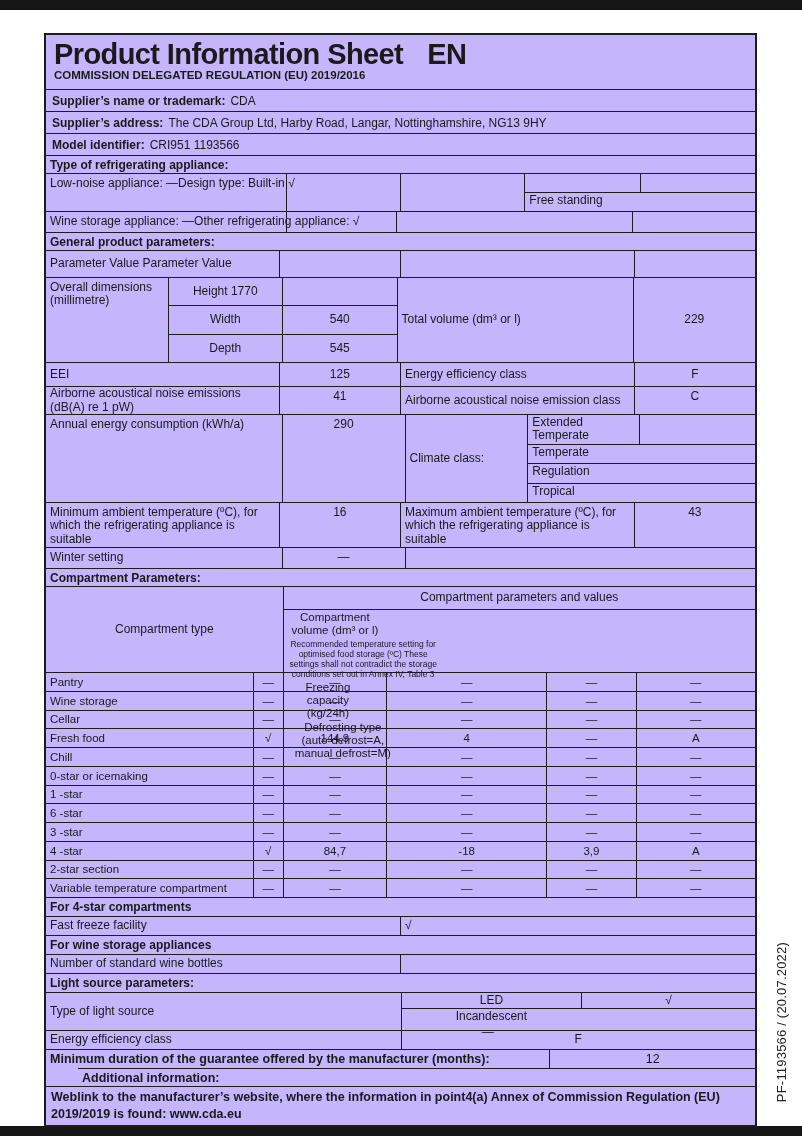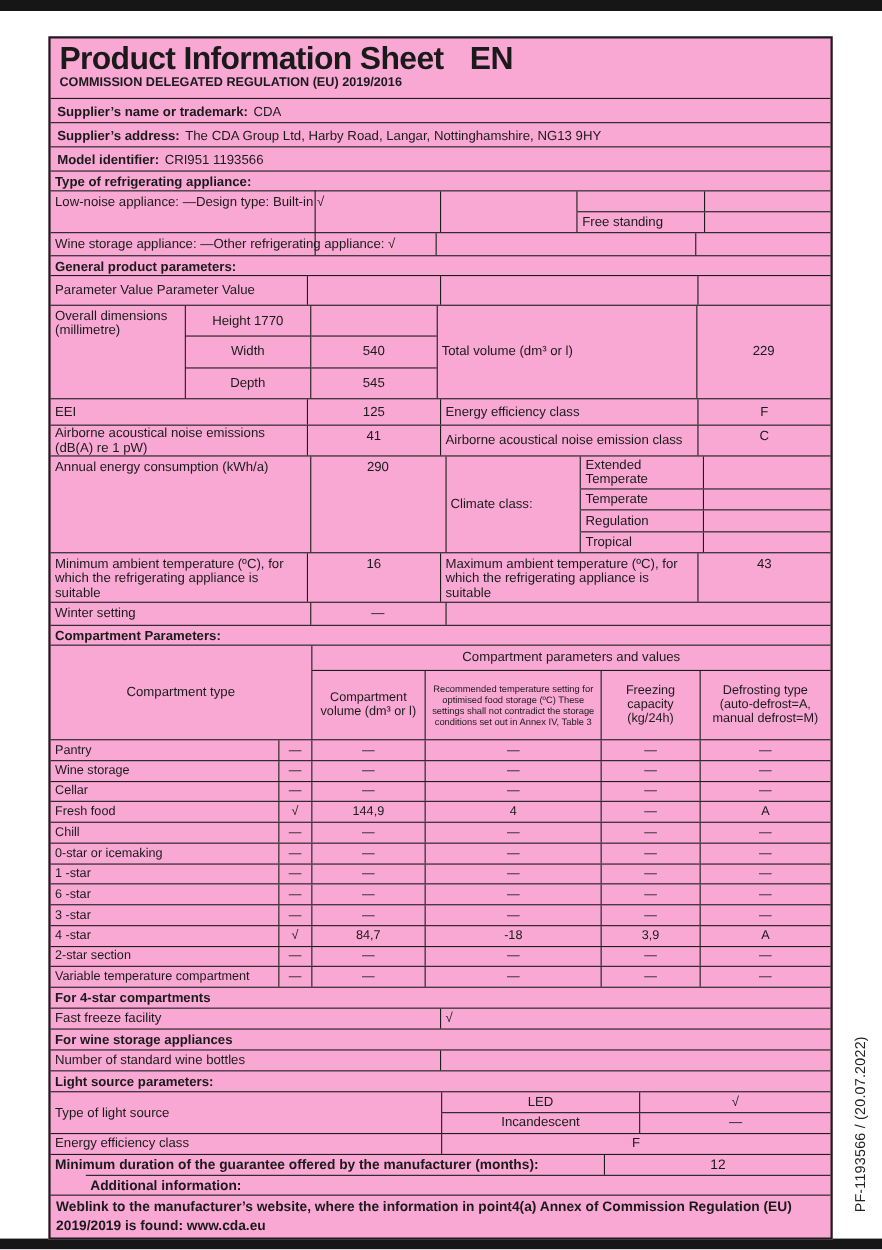--- a/index.html
+++ b/index.html
@@ -2,33 +2,33 @@
 <html><head>
 <meta charset="utf-8">
 <style>
   * { margin:0; padding:0; box-sizing:border-box; }
   html,body { background:#ffffff; }
   body { font-family:"Liberation Sans", sans-serif; color:#1a1a1a; }
   .page { position:relative; width:802px; height:1136px; background:#ffffff; overflow:hidden; }
   .bar { position:absolute; left:0; width:802px; height:10px; background:#161616; }
   .bar.top { top:0; } .bar.bottom { bottom:0; }
 
-  .sheet { position:absolute; left:44px; top:33px; width:713px; border:2px solid #1d1d1d; background:#f9a8d4; font-size:12px; }
+  .sheet { position:absolute; left:44px; top:33px; width:713px; border:2px solid #1d1d1d; background:#c4b5fd; font-size:12px; }
 
   .bt { border-top:1px solid #1d1d1d; }
   .bl { border-left:1px solid #1d1d1d; }
   .row { display:flex; align-items:stretch; }
   .cell { display:flex; align-items:center; padding:1px 4px; line-height:1.12; }
   .top-al { align-items:flex-start; padding-top:3px; }
   .ctr { justify-content:center; text-align:center; }
   .b { font-weight:bold; }
   .sec { font-weight:bold; padding:2px 4px; display:flex; align-items:center; }
   .col { display:flex; flex-direction:column; }
   .col > .srow { flex:1; display:flex; align-items:stretch; }
-  .col > .srow + .srow { border-top:1px solid #1d1d1d; }
+  .col > .srow + .srow { border-top:1px solid #1d1d1d;flex-direction:column; }
 
   .title-block { height:54px; padding:3px 8px 0 8px; }
   .title-line { display:flex; align-items:baseline; }
   .title-line .t { font-size:29px; font-weight:bold; letter-spacing:-0.6px; line-height:1.1; }
   .title-line .lang { font-size:29px; font-weight:bold; margin-left:24px; letter-spacing:-0.6px; }
   .subtitle { font-size:11.5px; font-weight:bold; margin-top:-2px; }
 
   .kv { height:22px; display:flex; align-items:center; padding:0 6px; }
   .kv .v { margin-left:5px; }
 

